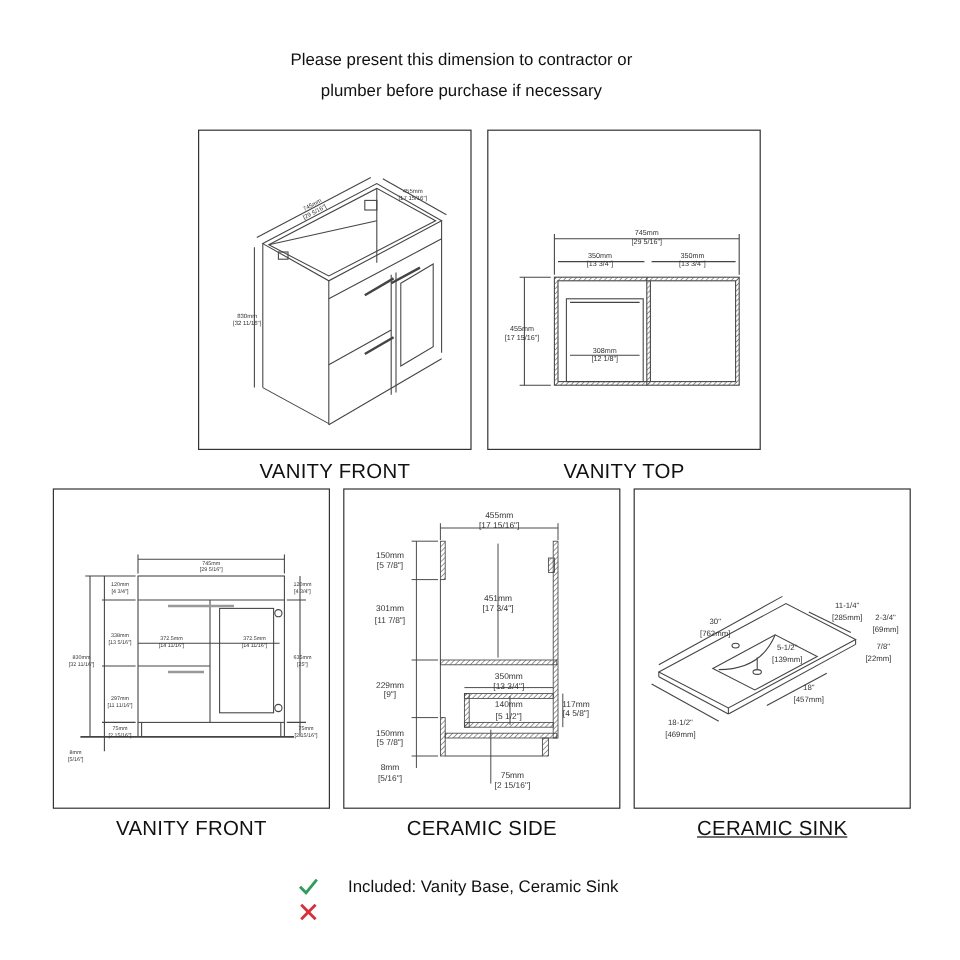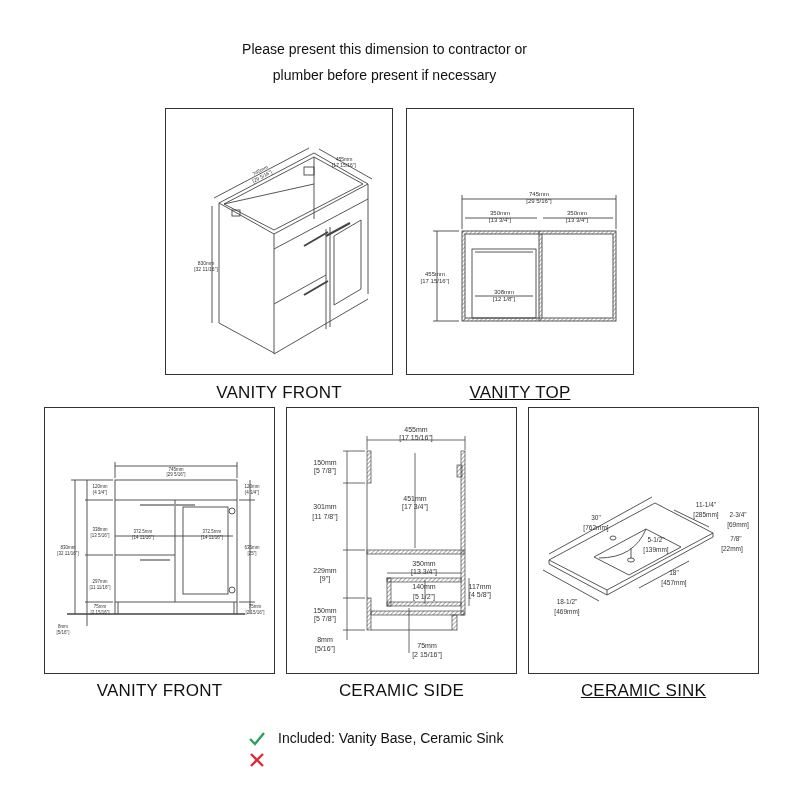--- a/index.html
+++ b/index.html
@@ -2,30 +2,30 @@
 <html><head>
 <meta charset="utf-8">
 <style>
   html,body{margin:0;padding:0;background:#fff;}
   body{width:800px;height:800px;position:relative;overflow:hidden;font-family:"Liberation Sans",sans-serif;color:#111;}
   .header{position:absolute;left:0;top:36px;width:769px;text-align:center;font-size:14px;line-height:26px;color:#111;}
   .panel{position:absolute;border:1.5px solid #333;background:#fff;box-sizing:border-box;}
   .panel svg{position:absolute;left:0;top:0;}
   .caption{position:absolute;text-align:center;font-size:17px;color:#111;letter-spacing:0.2px;}
   .legend{position:absolute;left:248px;top:726px;font-size:14px;line-height:25px;}
-  .legend-row{display:flex;align-items:center;gap:12px;}
+  .legend-row{display:flex;align-items:center;gap:24px;}
   .legend-row svg{width:18px;height:18px;}
   svg text{font-family:"Liberation Sans",sans-serif;fill:#333;}
 </style>
 </head>
 <body>
 
 <div class="header">
   <div>Please present this dimension to contractor or</div>
-  <div>plumber before present if necessary</div>
+  <div>plumber before purchase if necessary</div>
 </div>
 
 <div class="panel" style="left:165px;top:108px;width:228px;height:267px;">
   <svg width="228" height="267">
     <g stroke="#444" fill="none" stroke-width="0.9">
 
       <polygon points="53,94 148,44 202,75 108,125"></polygon>
       <polygon points="58,95 148,48 197,75 108,121"></polygon>
 
       <line x1="53" y1="94" x2="53" y2="214"></line>
@@ -105,21 +105,21 @@
     <text x="93" y="106" font-size="6" text-anchor="middle">350mm</text>
     <text x="93" y="113" font-size="6" text-anchor="middle">[13 3/4"]</text>
     <text x="170" y="106" font-size="6" text-anchor="middle">350mm</text>
     <text x="170" y="113" font-size="6" text-anchor="middle">[13 3/4"]</text>
     <text x="28" y="167" font-size="6" text-anchor="middle">455mm</text>
     <text x="28" y="174" font-size="6" text-anchor="middle">[17 15/16"]</text>
     <text x="97" y="185" font-size="6" text-anchor="middle">308mm</text>
     <text x="97" y="192" font-size="6" text-anchor="middle">[12 1/8"]</text>
   </svg>
 </div>
-<div class="caption" style="left:406px;top:383px;width:228px;text-decoration:underline;">VANITY TOP</div>
+<div class="caption" style="left:406px;top:383px;width:228px;">VANITY TOP</div>
 
 <div class="panel" style="left:44px;top:407px;width:231px;height:267px;">
   <svg width="231" height="267">
     <g stroke="#444" stroke-width="0.9" fill="none">
       <rect x="70" y="72" width="122" height="122"></rect>
       <line x1="70" y1="92" x2="192" y2="92"></line>
       <line x1="130" y1="92" x2="130" y2="194"></line>
       <line x1="70" y1="147" x2="130" y2="147"></line>
       <rect x="138" y="99" width="45" height="87"></rect>
       <circle cx="187" cy="103" r="3"></circle>

